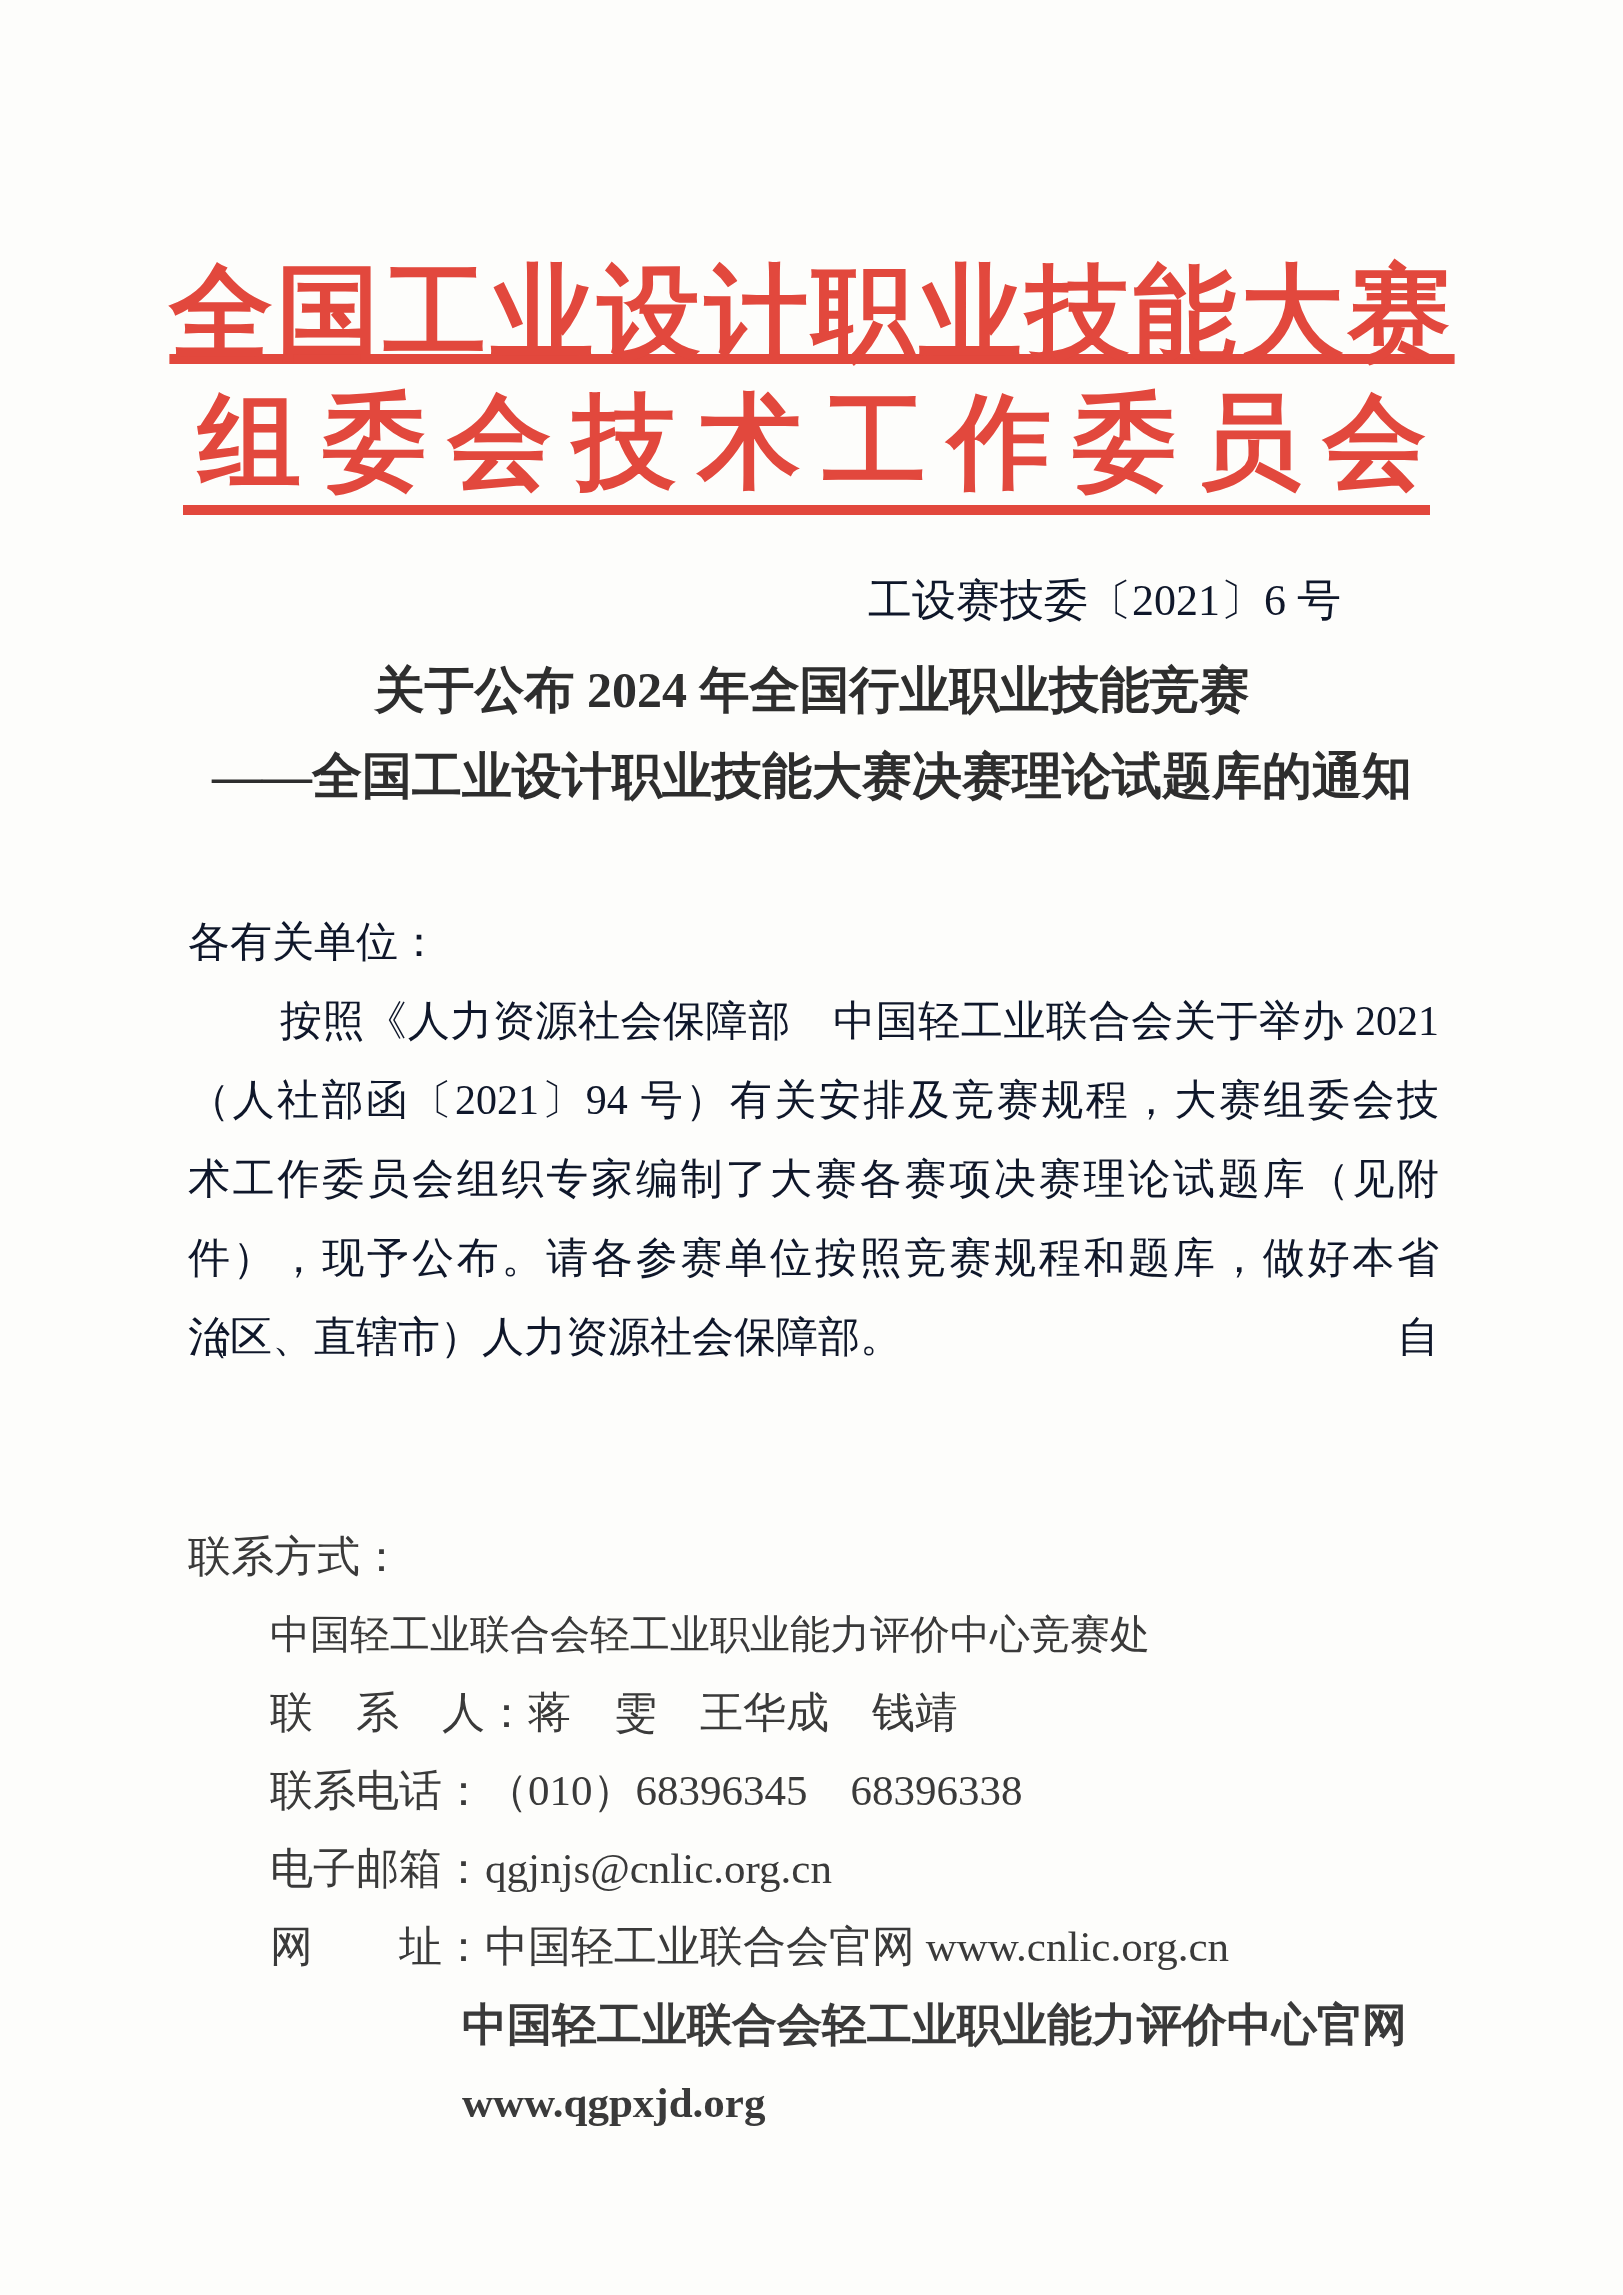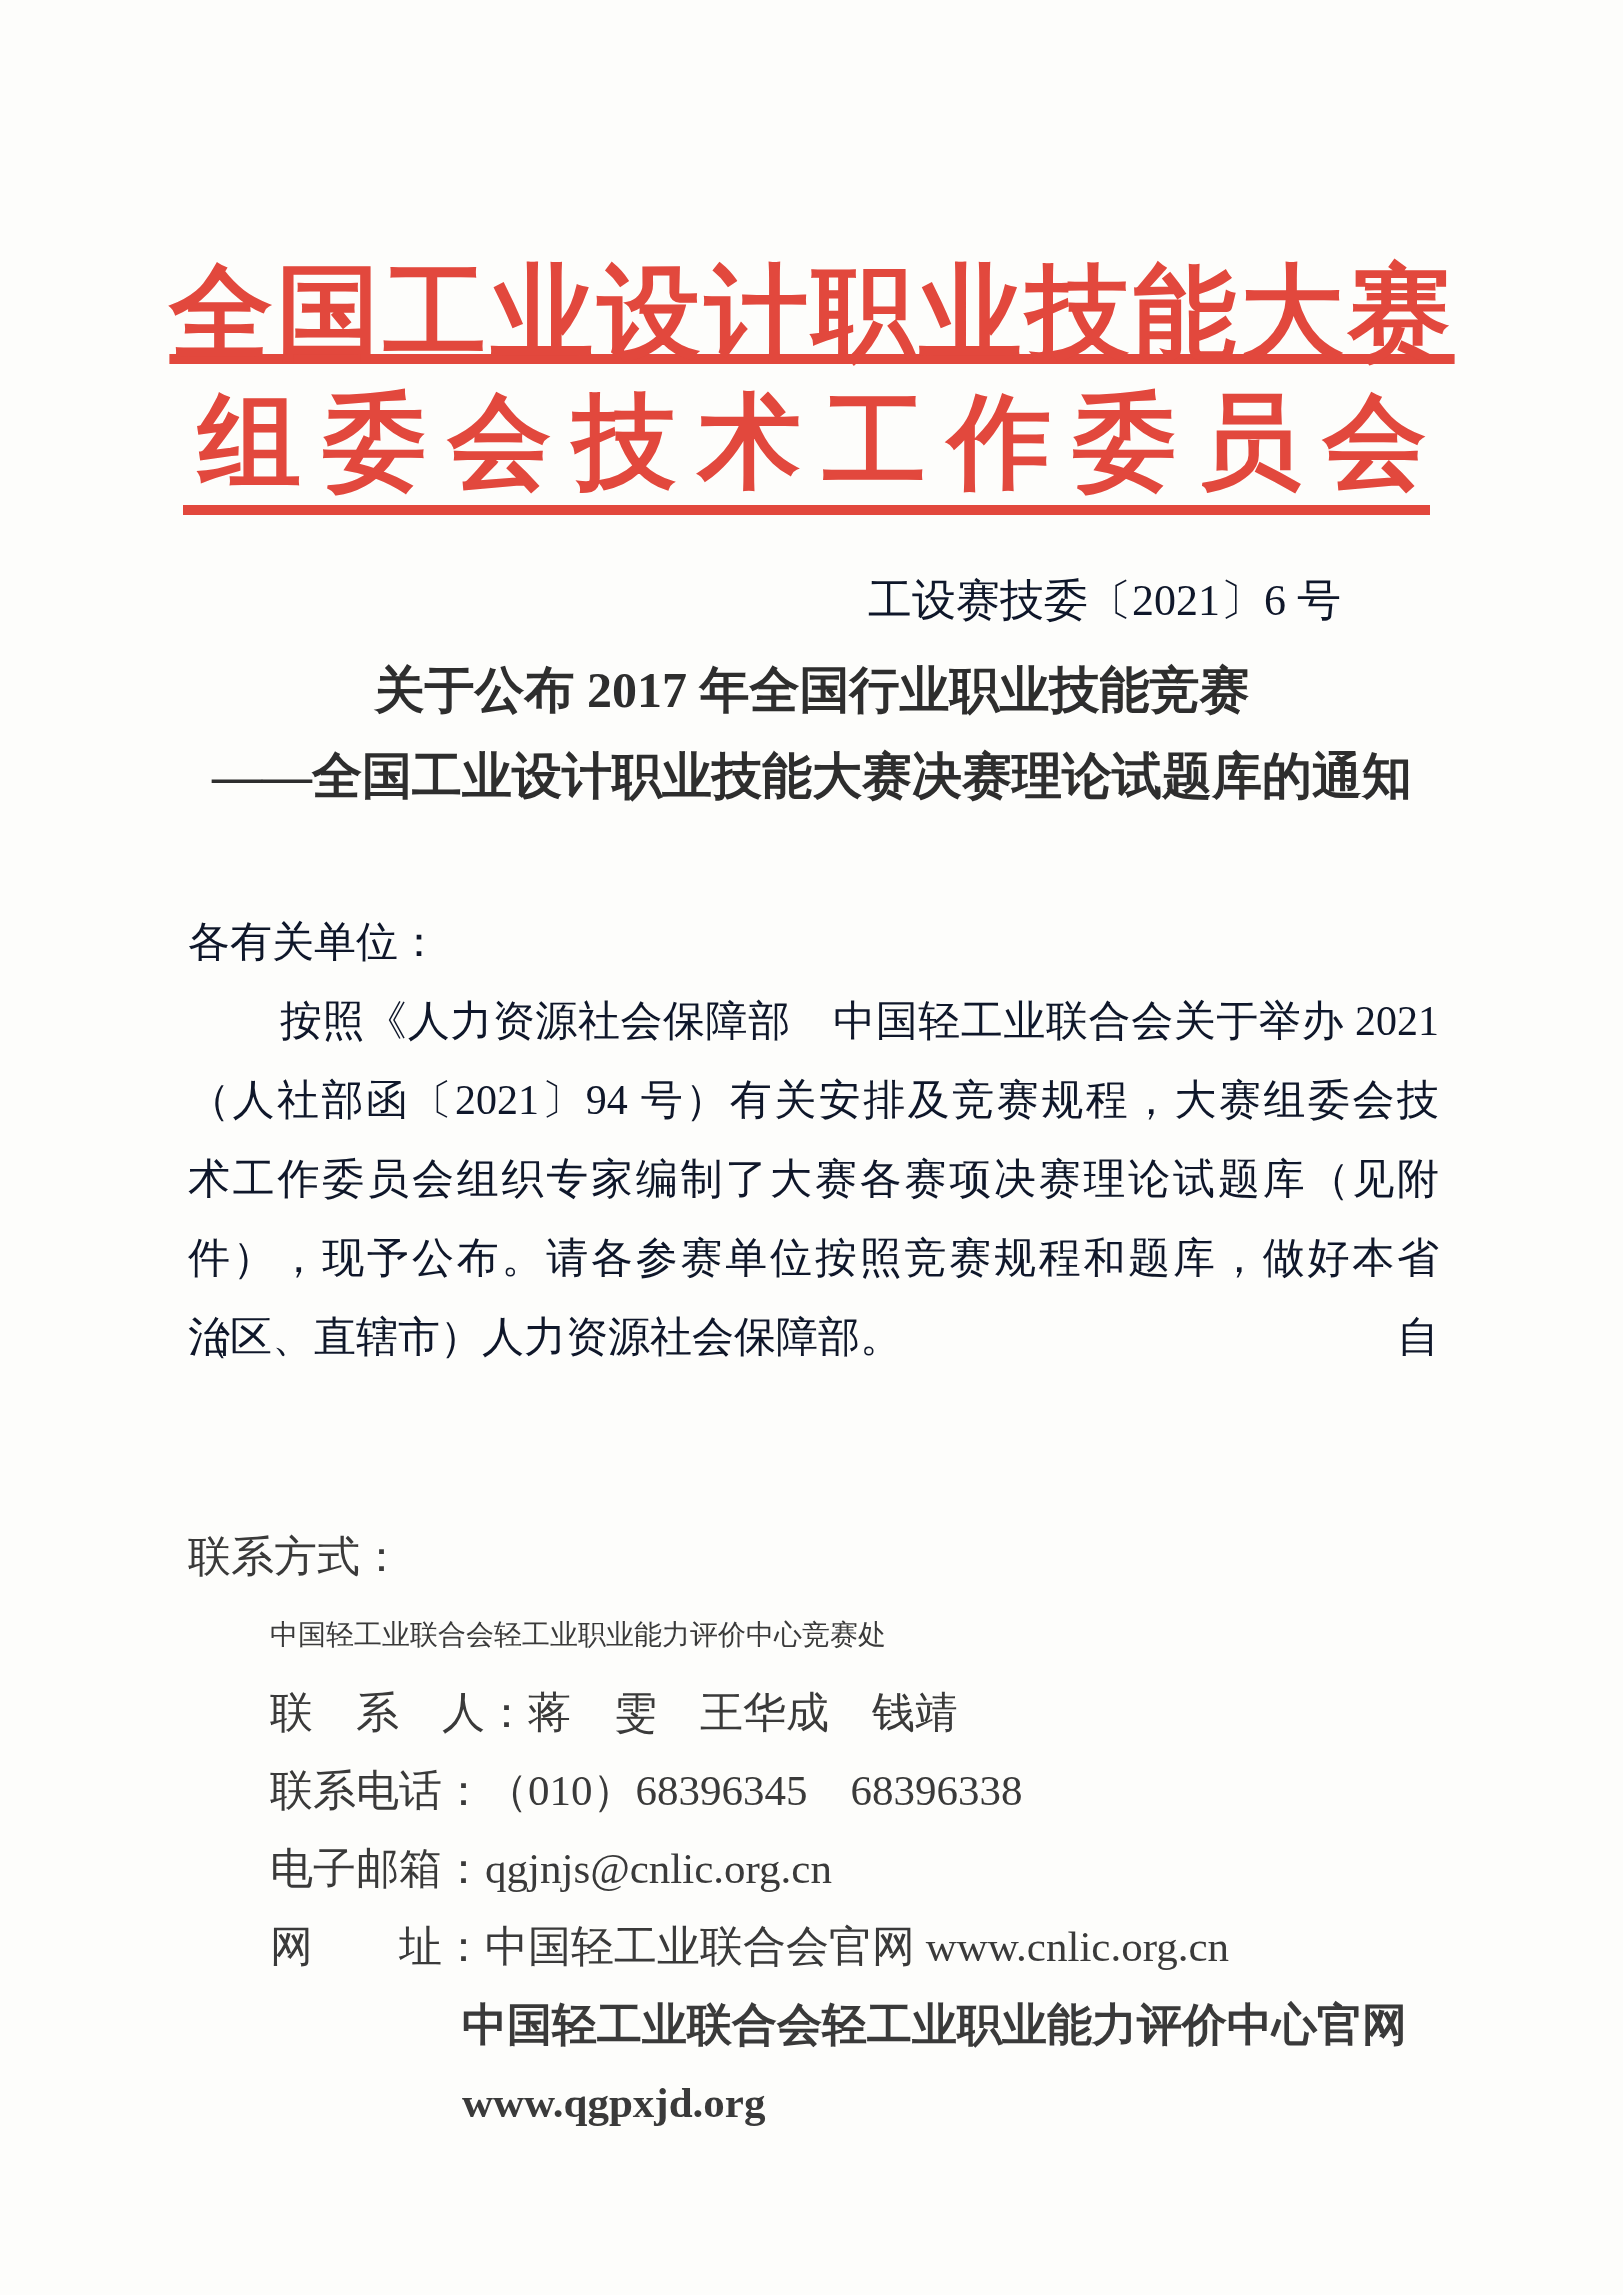--- a/index.html
+++ b/index.html
@@ -107,35 +107,35 @@
     font-size: 43px;
     color: #3a3a3a;
   }
   .contact-line {
     line-height: 78px;
     height: 78px;
     white-space: nowrap;
   }
   .contact-line.indent1 { padding-left: 82px; }
   .contact-line.indent2 { padding-left: 274px; font-weight: bold; }
-  .contact-line.org { font-size: 28px; }
+  .contact-line.org { font-size: 40px; }
   .contact-line.wide { font-size: 45px; }
 </style>
 </head>
 <body>
 
 <div class="page">
 
   <div class="letterhead-line l1">全国工业设计职业技能大赛</div>
   <div class="letterhead-line l2">组委会技术工作委员会</div>
   <div class="red-rule"></div>
 
   <div class="doc-number">工设赛技委〔2021〕6 号</div>
 
-  <div class="notice-title t1">关于公布 2017 年全国行业职业技能竞赛</div>
+  <div class="notice-title t1">关于公布 2024 年全国行业职业技能竞赛</div>
   <div class="notice-title t2">——全国工业设计职业技能大赛决赛理论试题库的通知</div>
 
   <div class="body-block">
     <div class="body-line">各有关单位：</div>
     <div class="body-line jline pfirst">按照《人力资源社会保障部　中国轻工业联合会关于举办 2021</div>
     <div class="body-line jline">（人社部函〔2021〕94 号）有关安排及竞赛规程，大赛组委会技</div>
     <div class="body-line jline">术工作委员会组织专家编制了大赛各赛项决赛理论试题库（见附</div>
     <div class="body-line jline">件），现予公布。请各参赛单位按照竞赛规程和题库，做好本省（自</div>
     <div class="body-line">治区、直辖市）人力资源社会保障部。</div>
   </div>

